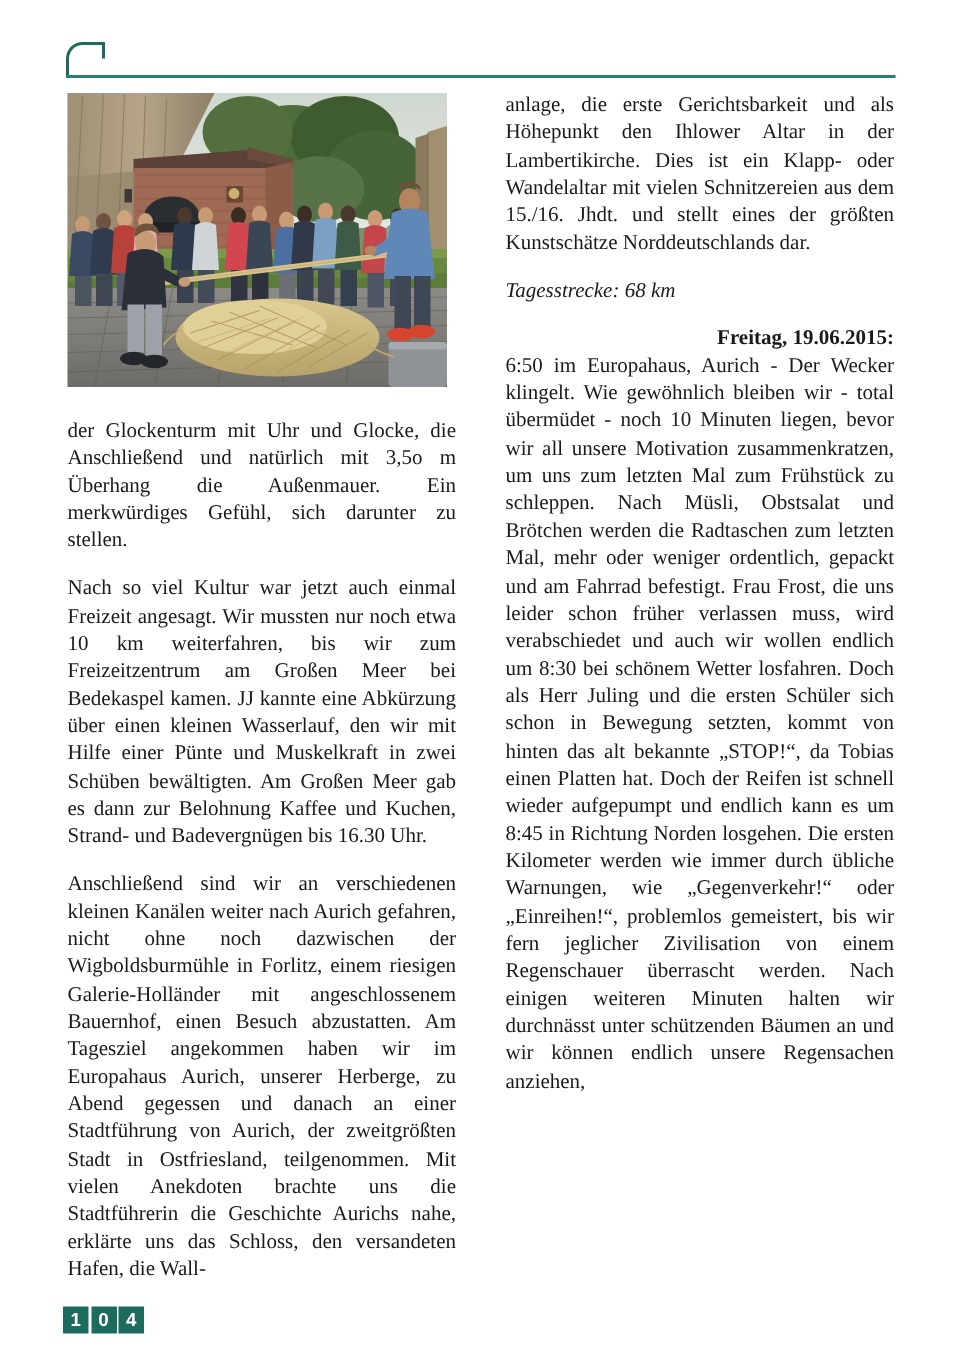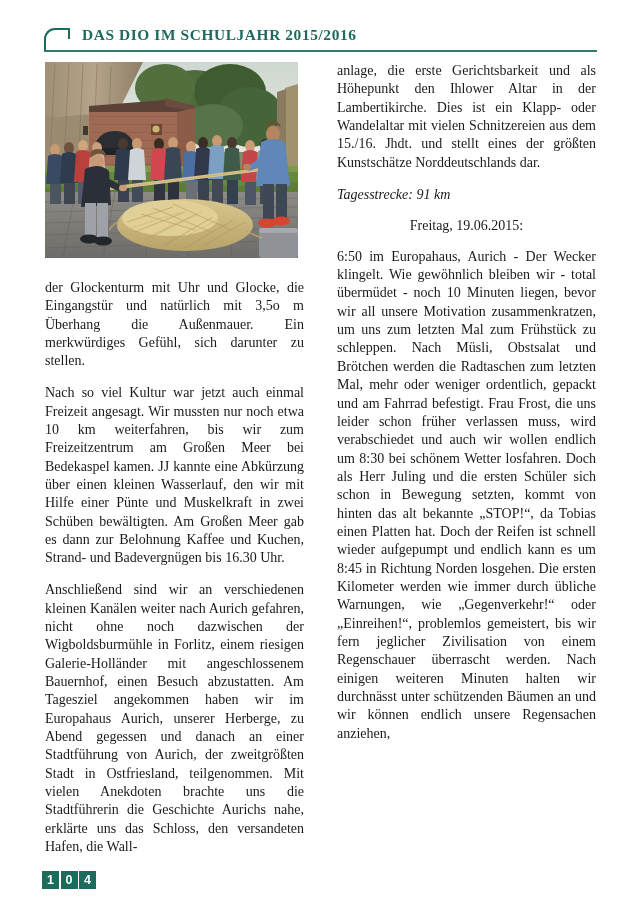--- a/index.html
+++ b/index.html
@@ -100,23 +100,23 @@
     text-align: justify;
   }
   .para:last-child { margin-bottom: 0; }
   .para-tight { margin-bottom: 0; font-family: Liberation Serif, serif; }
   .italic-note {
     font-style: italic;
     margin: 0 0 13.5px 0;
     text-align: left;
   }
   .day-heading {
-    font-weight: normal;
-    margin: 0 0 12px 0;
-    text-align: center;
+    font-weight: bold;
+    margin: 0 0 0 0;
+    text-align: right;
   }
 
   
   #pagenum {
     position: absolute;
     left: 42px;
     top: 871px;
     display: flex;
     gap: 1.5px;
   }
@@ -131,21 +131,20 @@
     line-height: 18px;
     text-align: center;
   }
 </style>
 </head>
 <body>
 
 <div id="header">
   <div id="header-bracket"></div>
   <div id="header-bracket-tick"></div>
-  <div id="header-title">DAS DIO IM SCHULJAHR 2015/2016</div>
   <div id="header-rule"></div>
 </div>
 
 <div id="photo">
   <svg width="253" height="196" viewBox="0 0 253 196">
     <defs>
       <linearGradient id="skyg" x1="0" y1="0" x2="0" y2="1">
         <stop offset="0%" stop-color="#cfd8d0"></stop>
         <stop offset="100%" stop-color="#e3e7df"></stop>
       </linearGradient>
@@ -346,28 +345,28 @@
       <line x1="86" y1="166" x2="136" y2="150"></line>
       <line x1="104" y1="174" x2="158" y2="149"></line>
       <line x1="130" y1="180" x2="180" y2="154"></line>
     </g>
     <path d="M76,158 q-8,4 -12,10" stroke="#bfa86e" stroke-width="1.2" fill="none"></path>
     <path d="M200,168 q10,6 18,8" stroke="#bfa86e" stroke-width="1.2" fill="none"></path>
   </svg>
 </div>
 
 <div id="col-left" class="column">
-  <p class="para">der Glockenturm mit Uhr und Glocke, die Eingangstür und natürlich mit 3,5o m Überhang die Außenmauer. Ein merkwürdiges Gefühl, sich darunter zu stellen.</p>
+  <p class="para">der Glockenturm mit Uhr und Glocke, die Anschließend und natürlich mit 3,5o m Überhang die Außenmauer. Ein merkwürdiges Gefühl, sich darunter zu stellen.</p>
   <p class="para">Nach so viel Kultur war jetzt auch einmal Freizeit angesagt. Wir mussten nur noch etwa 10 km weiterfahren, bis wir zum Freizeitzentrum am Großen Meer bei Bedekaspel kamen. JJ kannte eine Abkürzung über einen kleinen Wasserlauf, den wir mit Hilfe einer Pünte und Muskelkraft in zwei Schüben bewältigten. Am Großen Meer gab es dann zur Belohnung Kaffee und Kuchen, Strand- und Badevergnügen bis 16.30 Uhr.</p>
   <p class="para">Anschließend sind wir an verschiedenen kleinen Kanälen weiter nach Aurich gefahren, nicht ohne noch dazwischen der Wigboldsburmühle in Forlitz, einem riesigen Galerie-Holländer mit angeschlossenem Bauernhof, einen Besuch abzustatten. Am Tagesziel angekommen haben wir im Europahaus Aurich, unserer Herberge, zu Abend gegessen und danach an einer Stadtführung von Aurich, der zweitgrößten Stadt in Ostfriesland, teilgenommen. Mit vielen Anekdoten brachte uns die Stadtführerin die Geschichte Aurichs nahe, erklärte uns das Schloss, den versandeten Hafen, die Wall-</p>
 </div>
 
 <div id="col-right" class="column">
   <p class="para">anlage, die erste Gerichtsbarkeit und als Höhepunkt den Ihlower Altar in der Lambertikirche. Dies ist ein Klapp- oder Wandelaltar mit vielen Schnitzereien aus dem 15./16. Jhdt. und stellt eines der größten Kunstschätze Norddeutschlands dar.</p>
-  <p class="italic-note">Tagesstrecke: 91 km</p>
+  <p class="italic-note">Tagesstrecke: 68 km</p>
   <p class="day-heading">Freitag, 19.06.2015:</p>
   <p class="para para-tight">6:50 im Europahaus, Aurich - Der Wecker klingelt. Wie gewöhnlich bleiben wir - total übermüdet - noch 10 Minuten liegen, bevor wir all unsere Motivation zusammenkratzen, um uns zum letzten Mal zum Frühstück zu schleppen. Nach Müsli, Obstsalat und Brötchen werden die Radtaschen zum letzten Mal, mehr oder weniger ordentlich, gepackt und am Fahrrad befestigt. Frau Frost, die uns leider schon früher verlassen muss, wird verabschiedet und auch wir wollen endlich um 8:30 bei schönem Wetter losfahren. Doch als Herr Juling und die ersten Schüler sich schon in Bewegung setzten, kommt von hinten das alt bekannte „STOP!“, da Tobias einen Platten hat. Doch der Reifen ist schnell wieder aufgepumpt und endlich kann es um 8:45 in Richtung Norden losgehen. Die ersten Kilometer werden wie immer durch übliche Warnungen, wie „Gegenverkehr!“ oder „Einreihen!“, problemlos gemeistert, bis wir fern jeglicher Zivilisation von einem Regenschauer überrascht werden. Nach einigen weiteren Minuten halten wir durchnässt unter schützenden Bäumen an und wir können endlich unsere Regensachen anziehen,</p>
 </div>
 
 <div id="pagenum">
   <span class="digit">1</span>
   <span class="digit">0</span>
   <span class="digit">4</span>
 </div>
 

